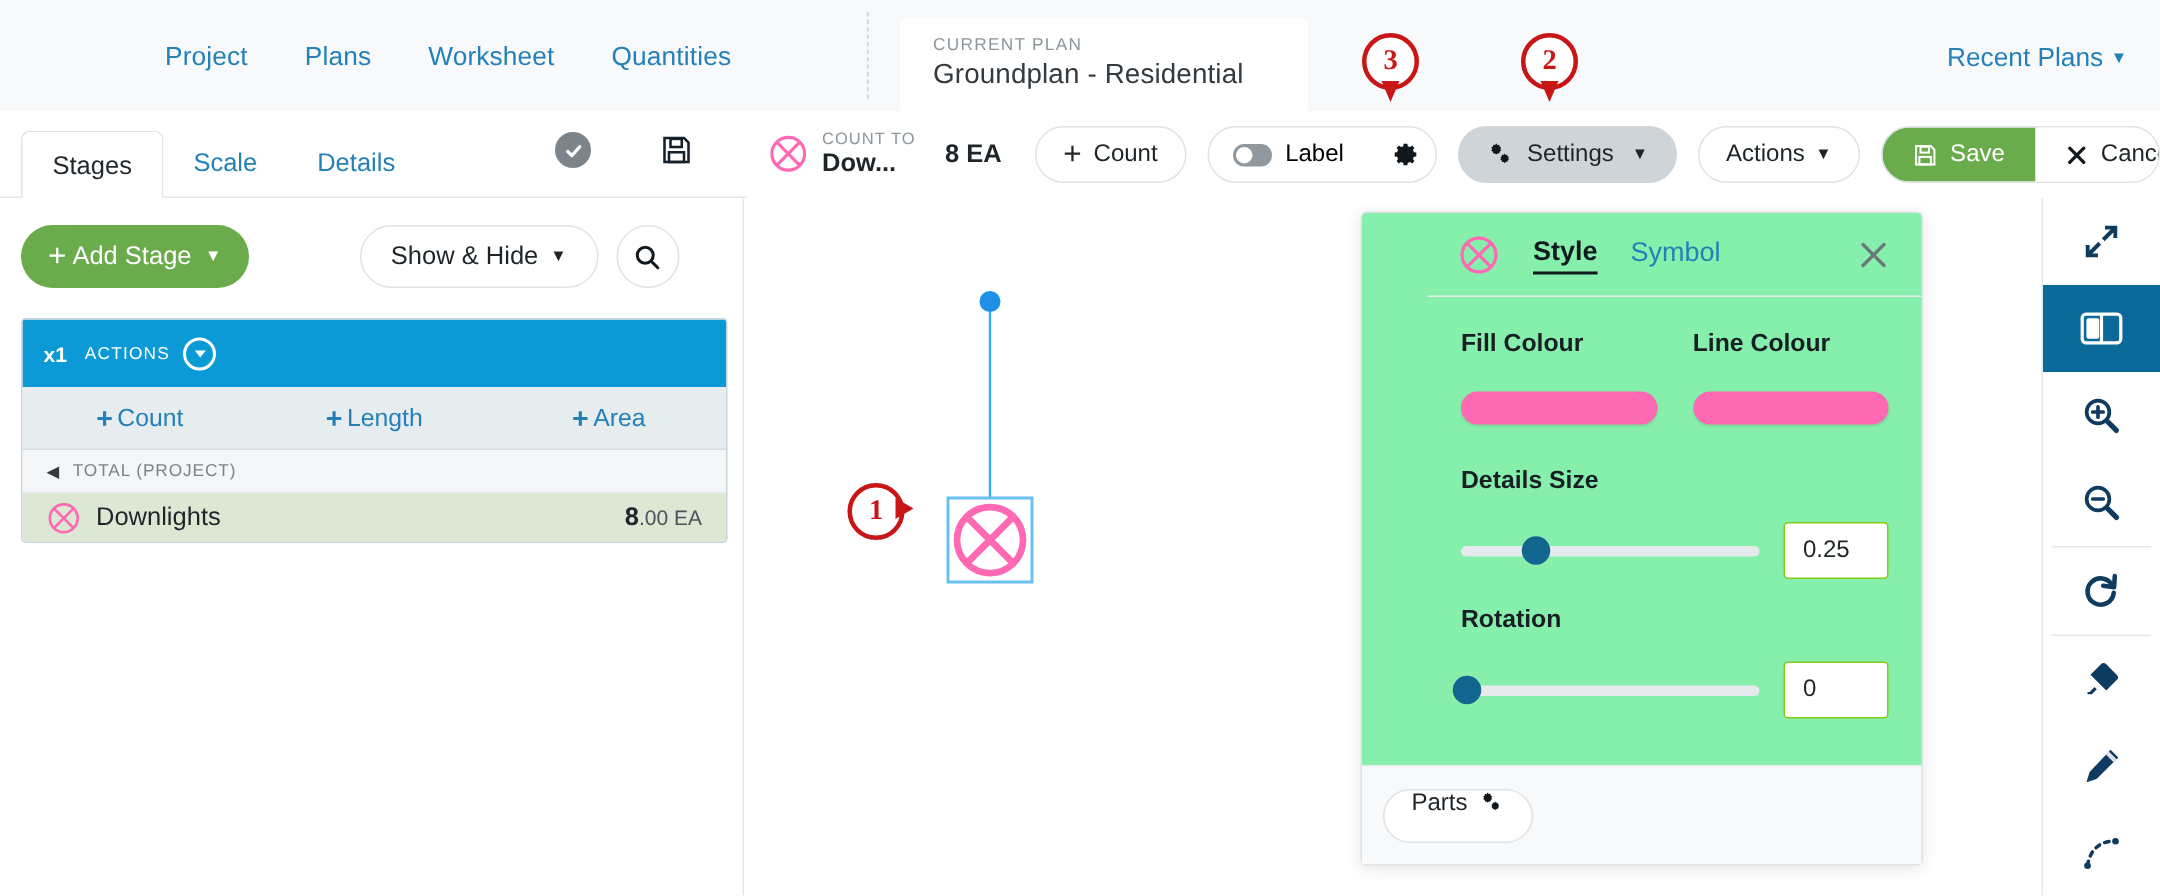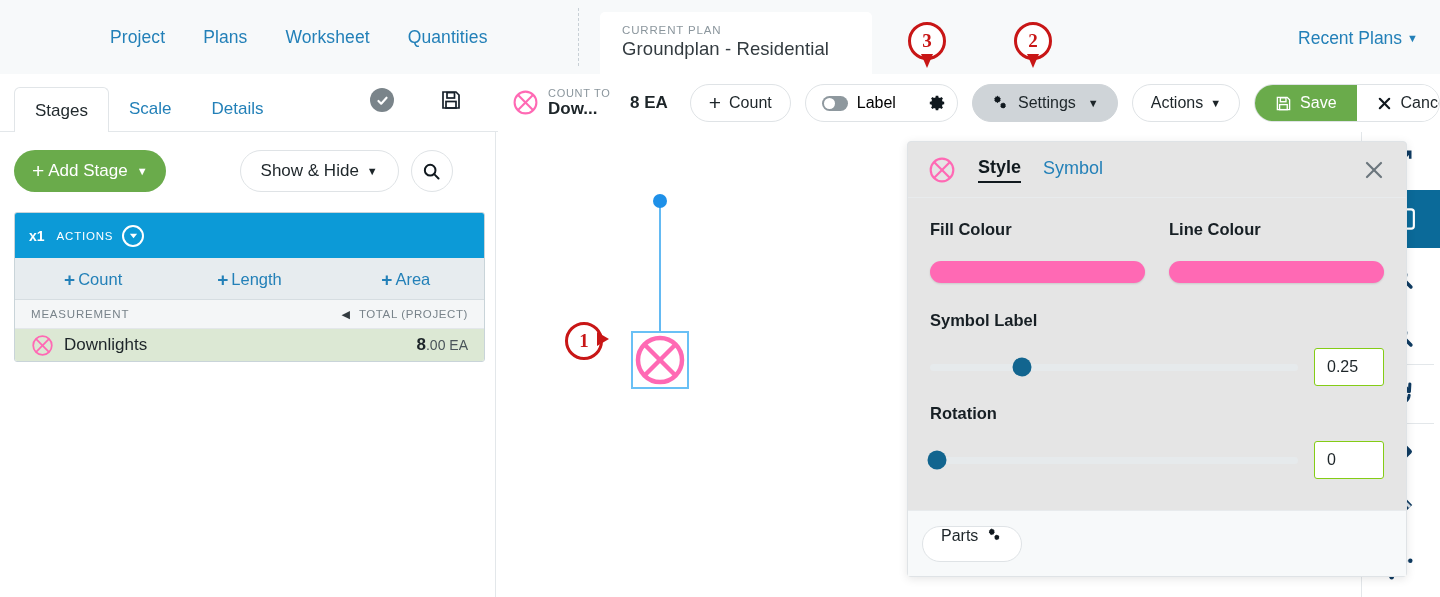--- a/index.html
+++ b/index.html
@@ -197,23 +197,23 @@
   .meas-row .val .sm { font-size:14px; color:#4a545a; }
 
   
   .canvas {
     position:absolute; left:497px; top:132px; right:79px; bottom:0; background:#ffffff;
     overflow:hidden;
   }
 
   
   .stylepanel {
-    position:absolute; left:907px; top:141px; width:500px; height:436px;
-    background:#e5e5e5; border:1px solid #dfe3e6; border-radius:4px;
-    box-shadow:0 2px 10px rgba(0,0,0,.10); z-index:30;
+    position:absolute; left:907px; top:141px; width:375px; height:436px;
+    background:#86efac; border:1px solid #dfe3e6; border-radius:4px;
+    box-shadow:0 2px 10px rgba(0,0,0,.10); z-index:30;padding-left:44px;
   }
   .sp-head {
     height:56px; display:flex; align-items:center; padding:0 20px;
     border-bottom:1px solid #e8ebed;
   }
   .sp-tab {
     font-size:18px; margin-left:22px; cursor:pointer; color:#2380b8; padding-bottom:3px;
   }
   .sp-tab.active { color:#111a1f; font-weight:bold; border-bottom:2.5px solid #111a1f; }
   .sp-close { margin-left:auto; cursor:pointer; width:24px; height:24px;}
@@ -428,21 +428,20 @@
         </div>
         <div class="addcell">
           <span class="plus2">+</span><span>Length</span>
         </div>
         <div class="addcell">
           <span class="plus2">+</span><span>Area</span>
         </div>
       </div>
 
       <div class="meas-header">
-        <span class="l">MEASUREMENT</span>
         <span class="tri">◀</span>
         <span class="r">TOTAL (PROJECT)</span>
       </div>
 
       <div class="meas-row">
         <svg width="23" height="23" viewBox="0 0 26 26">
           <circle cx="13" cy="13" r="10.5" fill="none" stroke="#ff69b4" stroke-width="2"></circle>
           <line x1="5.6" y1="5.6" x2="20.4" y2="20.4" stroke="#ff69b4" stroke-width="2"></line>
           <line x1="20.4" y1="5.6" x2="5.6" y2="20.4" stroke="#ff69b4" stroke-width="2"></line>
         </svg>
@@ -491,21 +490,21 @@
         <div class="sp-col">
           <div class="sp-label">Fill Colour</div>
           <div class="swatch" style="background:#ff69b4;"></div>
         </div>
         <div class="sp-col">
           <div class="sp-label">Line Colour</div>
           <div class="swatch" style="background:#ff69b4;"></div>
         </div>
       </div>
 
-      <div class="sp-label2">Symbol Label</div>
+      <div class="sp-label2">Details Size</div>
       <div class="sliderrow">
         <div class="track">
           <div class="thumb" style="left:25%;"></div>
         </div>
         <div class="numbox">0.25</div>
       </div>
 
       <div class="sp-label2" style="margin-top:18px;">Rotation</div>
       <div class="sliderrow">
         <div class="track">

